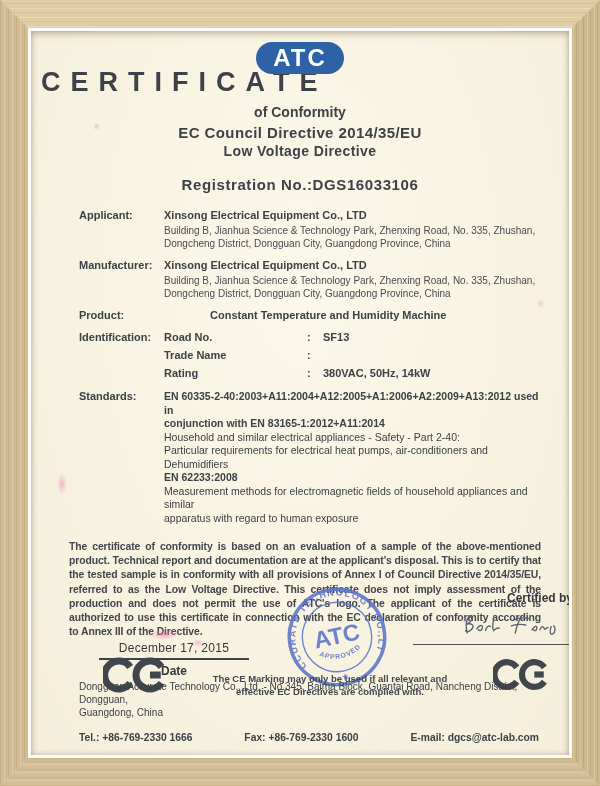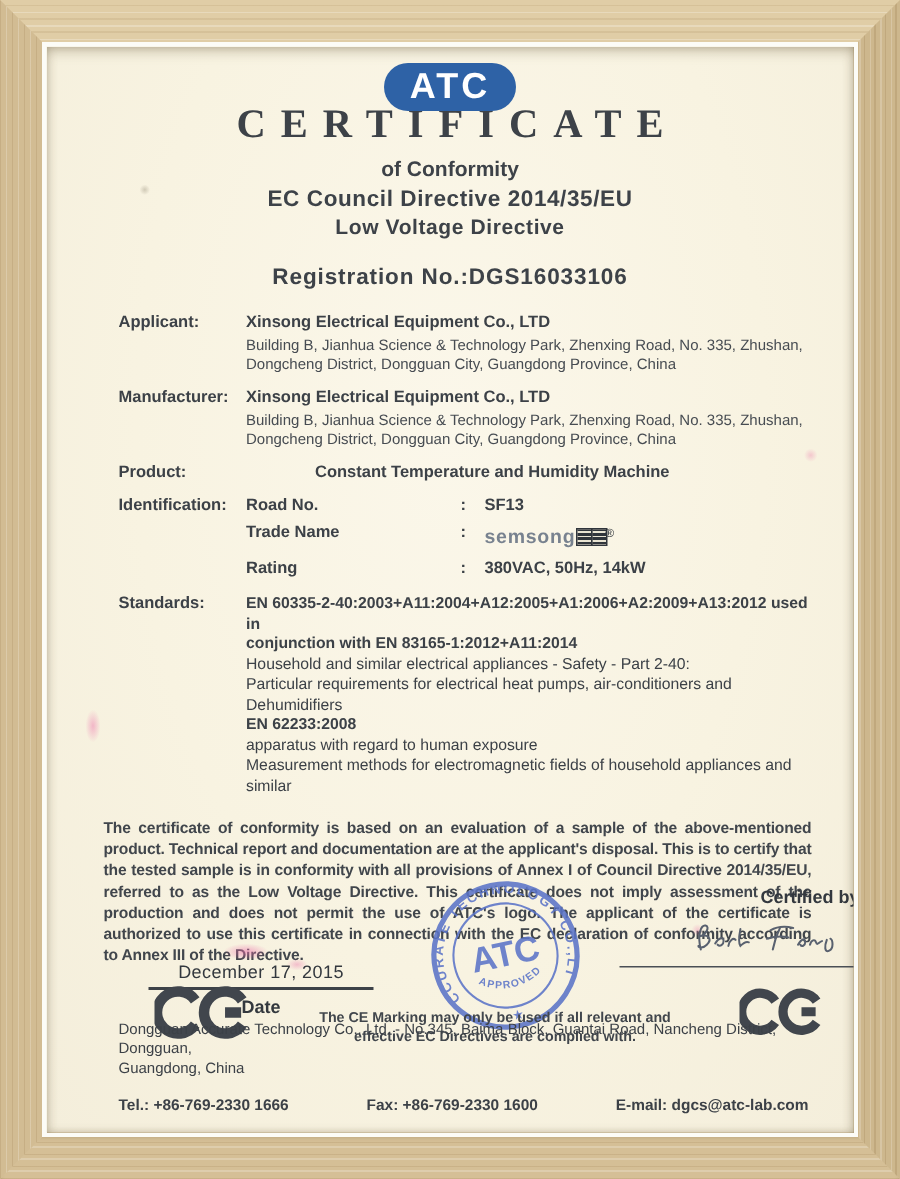--- a/index.html
+++ b/index.html
@@ -32,22 +32,22 @@
     background:radial-gradient(ellipse at 50% 35%, #fbf7ea 0%, #f8f3e1 55%, #f4eedb 100%);
     box-shadow:0 0 0 3px #fcfcf7, inset 0 5px 9px -3px rgba(110,95,65,.45), inset 0 -3px 6px -3px rgba(110,95,65,.25), inset 4px 0 7px -4px rgba(110,95,65,.3), inset -4px 0 7px -4px rgba(110,95,65,.3);
     color:#3c4147;overflow:hidden;}
 
   .smudge{position:absolute;border-radius:50%;pointer-events:none;}
 
   
   .logo-pill{position:relative;z-index:2;width:88px;height:32px;margin:11px auto 0;
     border-radius:17px;display:flex;align-items:center;justify-content:center;}
   .logo-pill span{color:#fff;font-weight:bold;font-size:24px;letter-spacing:2px;line-height:1;}
-  .cert-title{margin-top:-7px;text-align:center;font-size:27px;font-weight:bold;
-    letter-spacing:10px;color:#3d4248;text-indent:10px;font-family:Liberation Serif, serif;}
+  .cert-title{margin-top:-7px;font-size:27px;font-weight:bold;
+    letter-spacing:10px;color:#3d4248;text-indent:10px;}
   .h-sub{text-align:center;font-weight:bold;color:#3d4248;}
   .of-conf{font-size:14px;margin-top:6px;}
   .directive1{font-size:15px;margin-top:4px;letter-spacing:.4px;}
   .directive2{font-size:14px;margin-top:2px;letter-spacing:.4px;}
   .registration{font-size:15px;margin-top:17px;letter-spacing:.6px;}
 
   
   .fields{margin:16px 20px 0 48px;}
   .frow{display:grid;grid-template-columns:85px 1fr;margin-bottom:9px;}
   .flabel{font-weight:bold;font-size:11px;}
@@ -149,42 +149,39 @@
         <div class="flabel">Identification:</div>
         <div>
           <div class="idrow">
             <span class="idname">Road No.</span>
             <span class="idcolon">:</span>
             <span class="idval">SF13</span>
           </div>
           <div class="idrow">
             <span class="idname">Trade Name</span>
             <span class="idcolon">:</span>
-            <span title="semsong晶松®">
-              <span class="semsong">semsong</span><span class="cjk-glyph"></span><span class="cjk-glyph"></span><span class="reg-mark">®</span>
-            </span>
           </div>
           <div class="idrow" style="margin-bottom:0;">
             <span class="idname">Rating</span>
             <span class="idcolon">:</span>
             <span class="idval">380VAC, 50Hz, 14kW</span>
           </div>
         </div>
       </div>
 
       <div class="frow" style="margin-top:11px;margin-bottom:0;">
         <div class="flabel">Standards:</div>
         <div>
           <div class="std-line b">EN 60335-2-40:2003+A11:2004+A12:2005+A1:2006+A2:2009+A13:2012 used in</div>
           <div class="std-line b">conjunction with EN 83165-1:2012+A11:2014</div>
           <div class="std-line">Household and similar electrical appliances - Safety - Part 2-40:</div>
           <div class="std-line">Particular requirements for electrical heat pumps, air-conditioners and Dehumidifiers</div>
           <div class="std-line b">EN 62233:2008</div>
+          <div class="std-line">Measurement methods for electromagnetic fields of household appliances and similar</div>
           <div class="std-line">apparatus with regard to human exposure</div>
-          <div class="std-line">Measurement methods for electromagnetic fields of household appliances and similar</div>
         </div>
       </div>
     </div>
 
     <div class="bodypara">The certificate of conformity is based on an evaluation of a sample of the above-mentioned product. Technical report and documentation are at the applicant's disposal. This is to certify that the tested sample is in conformity with all provisions of Annex I of Council Directive 2014/35/EU, referred to as the Low Voltage Directive. This certificate does not imply assessment of the production and does not permit the use of ATC's logo. The applicant of the certificate is authorized to use this certificate in connection with the EC declaration of conformity according to Annex III of the Directive.</div>
 
     <div class="lower">
 
       <svg class="stamp" viewBox="0 0 120 120">
         <circle cx="60" cy="60" r="55" fill="none" stroke="#5b74c8" stroke-width="4"></circle>

